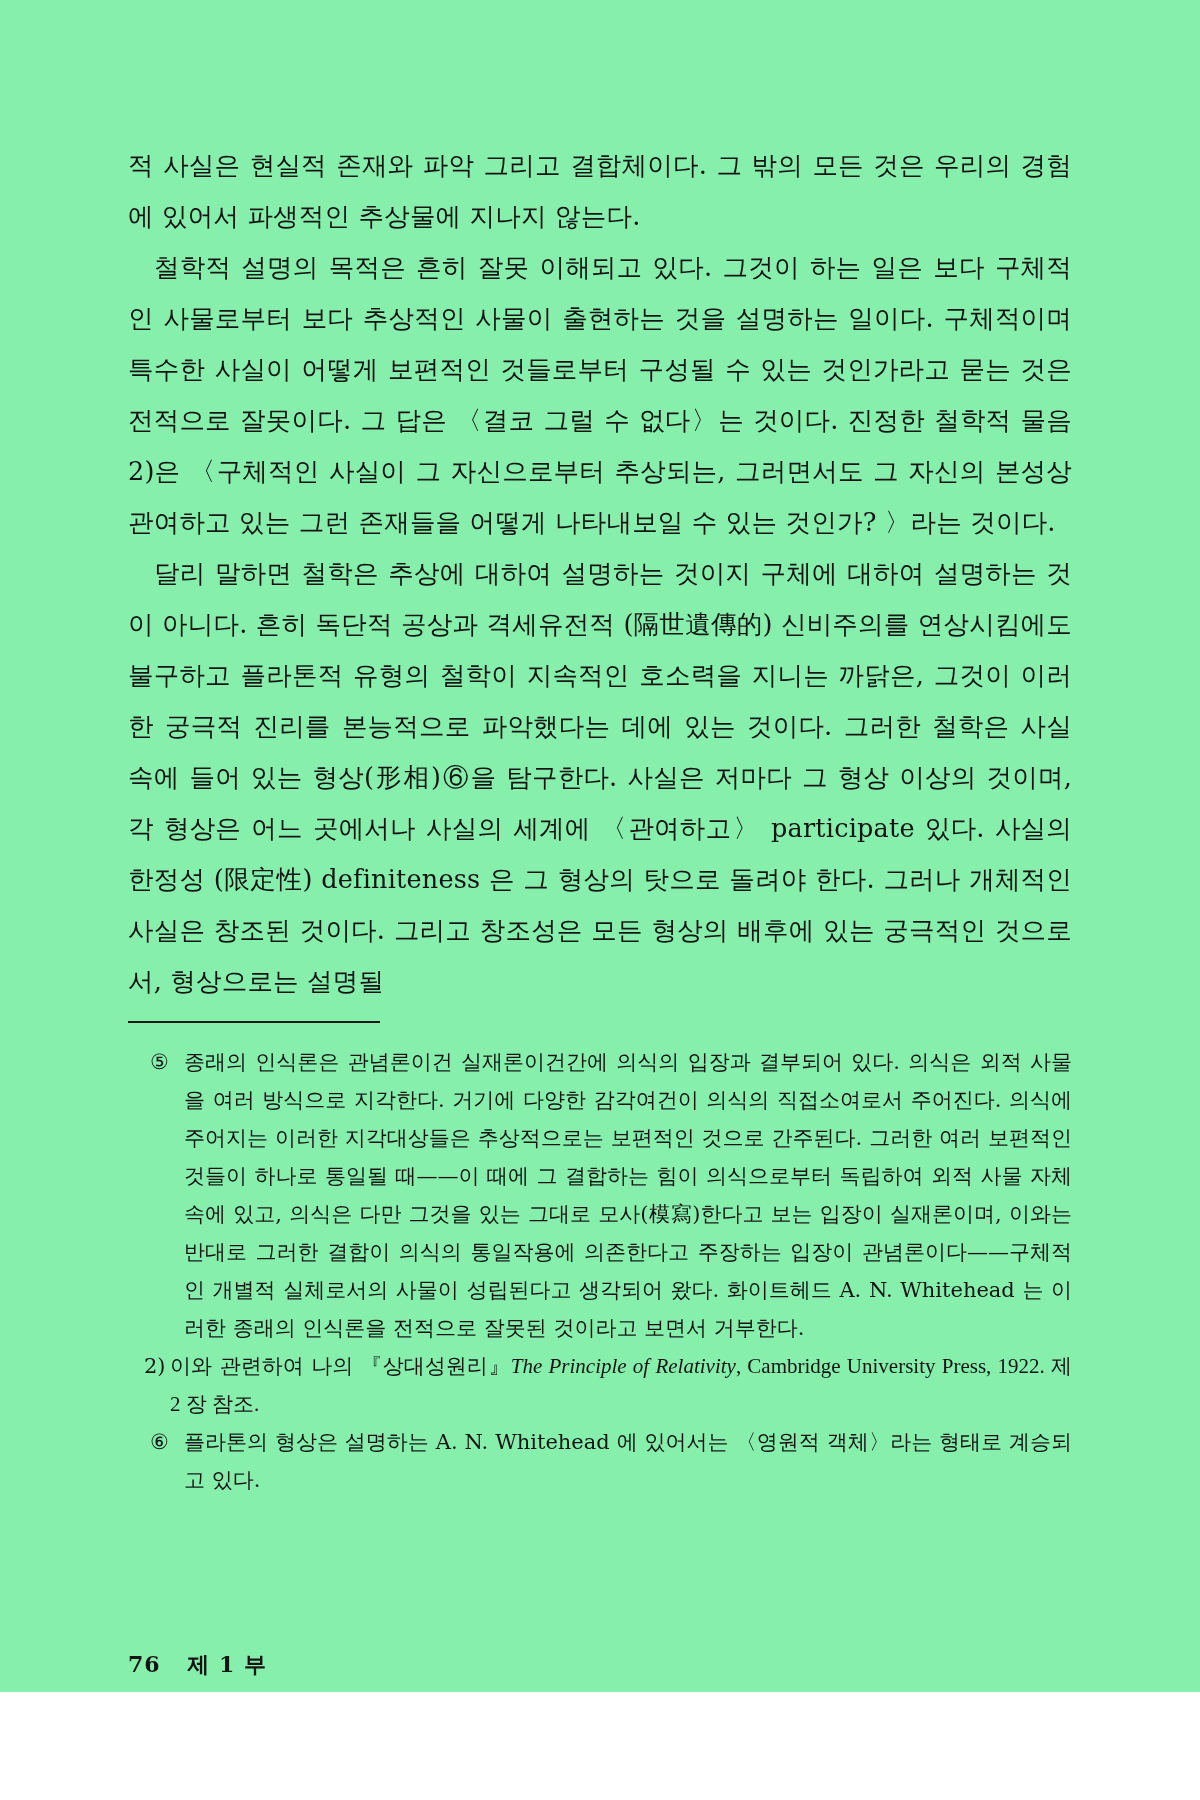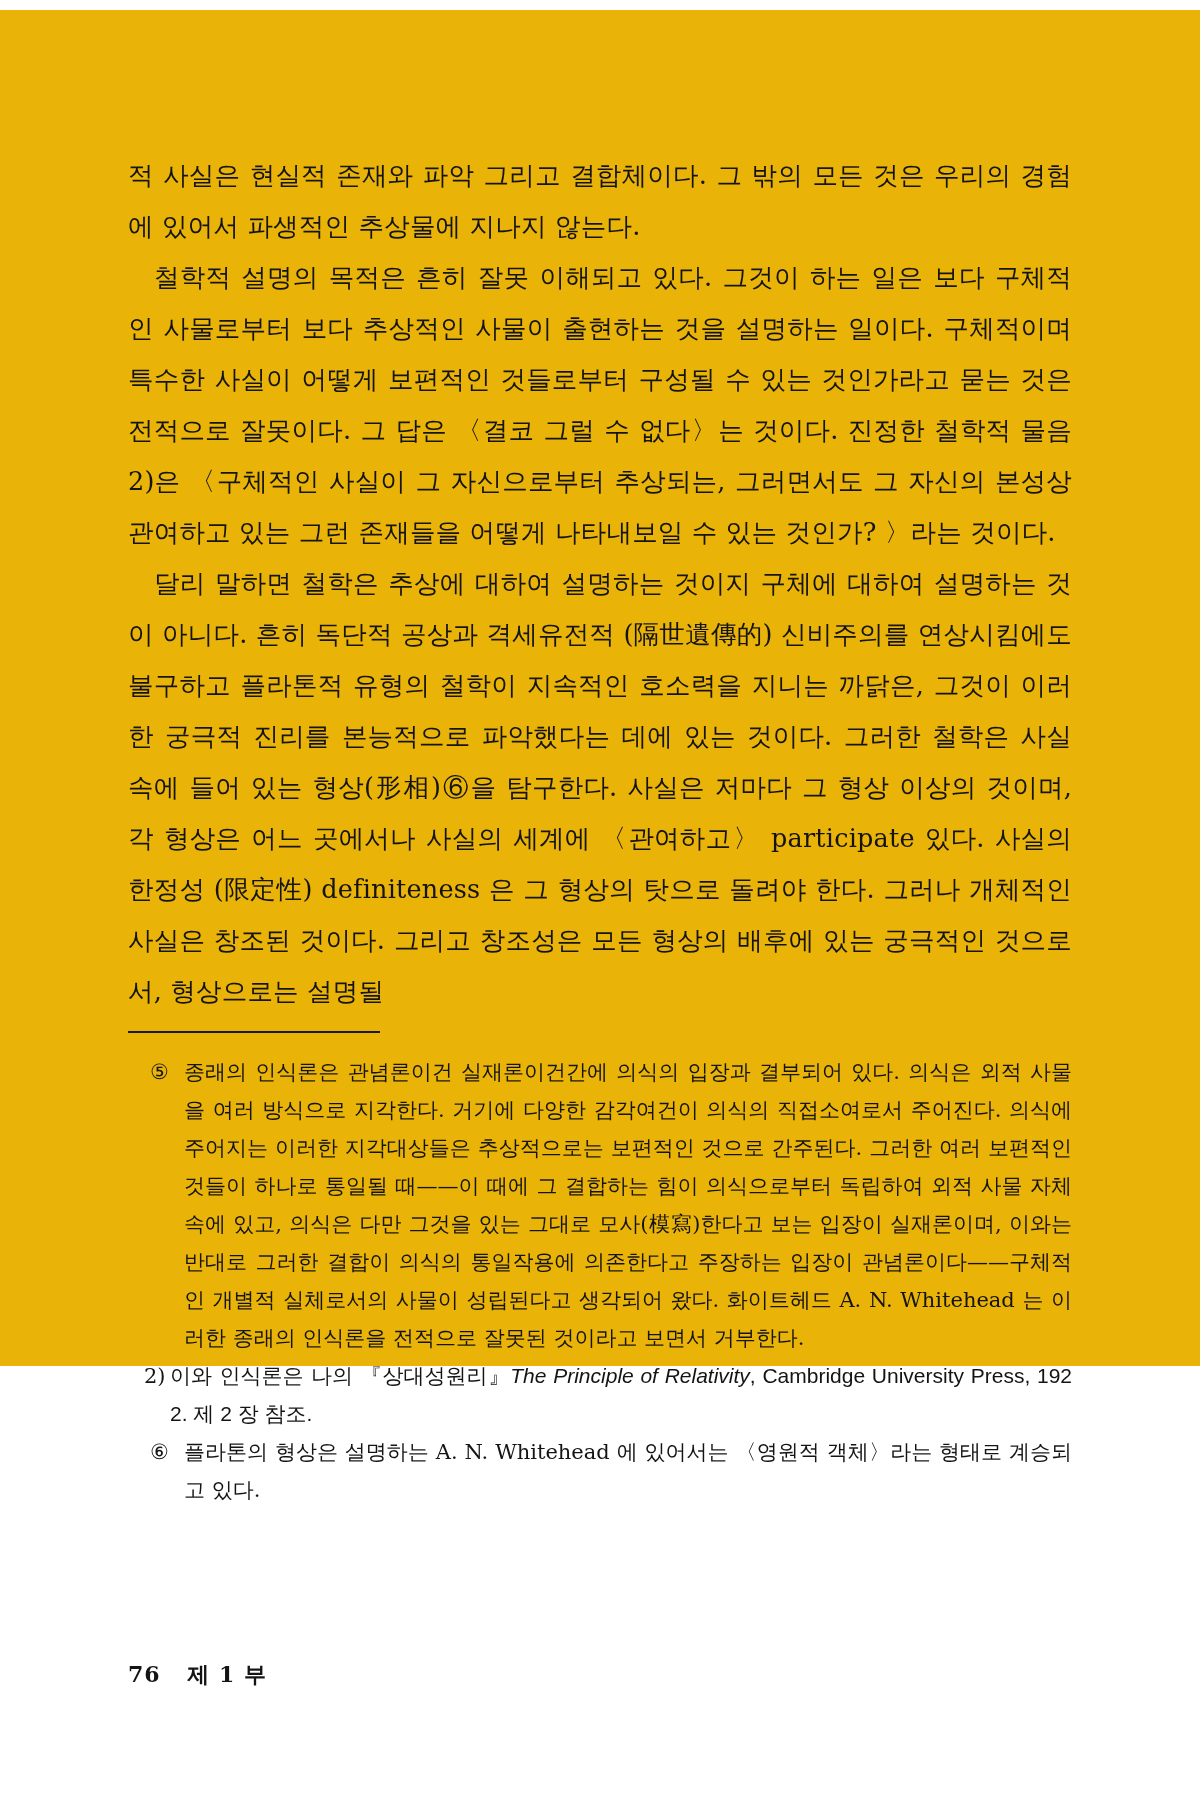--- a/index.html
+++ b/index.html
@@ -10,24 +10,24 @@
   body {
     width: 1200px;
     height: 1800px;
     font-family: "DejaVu Serif", serif;
     color: #1a1a1a;
     position: relative;
     overflow: hidden;
   }
   .page {
     position: absolute;
-    left: 0; top: 10px;
+    left: 0; top: 0;
     width: 1200px;
-    height: 1356px;
-    background: #eab308;
+    height: 1692px;
+    background: #86efac;
   }
   .page-inner {
     position: absolute;
     left: 128px;
     top: 140px;
     width: 944px;
   }
   .body-text p {
     margin: 0;
     font-size: 25.5px;
@@ -80,21 +80,21 @@
     text-justify: inter-character;
     word-break: break-all;
   }
   .fn-5 { margin-left: 22px; }
   .fn-2 { margin-left: 8px; }
   .fn-6 { margin-left: 22px; }
   .ital {
     font-style: italic;
   }
   .latin {
-    font-family: Liberation Sans, sans-serif;
+    font-family: Liberation Serif, serif;
   }
   .footer {
     position: absolute;
     left: 128px;
     top: 1650px;
     font-size: 22px;
     font-weight: bold;
     letter-spacing: 1px;
     color: #141414;
     text-align: right;
@@ -122,21 +122,21 @@
 
     <div class="footnotes">
 
       <div class="fn fn-5">
         <div class="fn-marker">⑤</div>
         <div class="fn-body">종래의 인식론은 관념론이건 실재론이건간에 의식의 입장과 결부되어 있다. 의식은 외적 사물을 여러 방식으로 지각한다. 거기에 다양한 감각여건이 의식의 직접소여로서 주어진다. 의식에 주어지는 이러한 지각대상들은 추상적으로는 보편적인 것으로 간주된다. 그러한 여러 보편적인 것들이 하나로 통일될 때——이 때에 그 결합하는 힘이 의식으로부터 독립하여 외적 사물 자체 속에 있고, 의식은 다만 그것을 있는 그대로 모사(模寫)한다고 보는 입장이 실재론이며, 이와는 반대로 그러한 결합이 의식의 통일작용에 의존한다고 주장하는 입장이 관념론이다——구체적인 개별적 실체로서의 사물이 성립된다고 생각되어 왔다. 화이트헤드 A. N. Whitehead 는 이러한 종래의 인식론을 전적으로 잘못된 것이라고 보면서 거부한다.</div>
       </div>
 
       <div class="fn fn-2">
         <div class="fn-marker small">2)</div>
-        <div class="fn-body"><span class="dotpart">이와 인식론은 나의 『상대성원리』</span><span class="ital latin">The Principle of Relativity</span><span class="dotpart latin">, Cambridge University Press, 1922. 제 2 장 참조.</span></div>
+        <div class="fn-body"><span class="dotpart">이와 관련하여 나의 『상대성원리』</span><span class="ital latin">The Principle of Relativity</span><span class="dotpart latin">, Cambridge University Press, 1922. 제 2 장 참조.</span></div>
       </div>
 
       <div class="fn fn-6">
         <div class="fn-marker">⑥</div>
         <div class="fn-body">플라톤의 형상은 설명하는 A. N. Whitehead 에 있어서는 〈영원적 객체〉라는 형태로 계승되고 있다.</div>
       </div>
 
     </div>
   </div>
 

